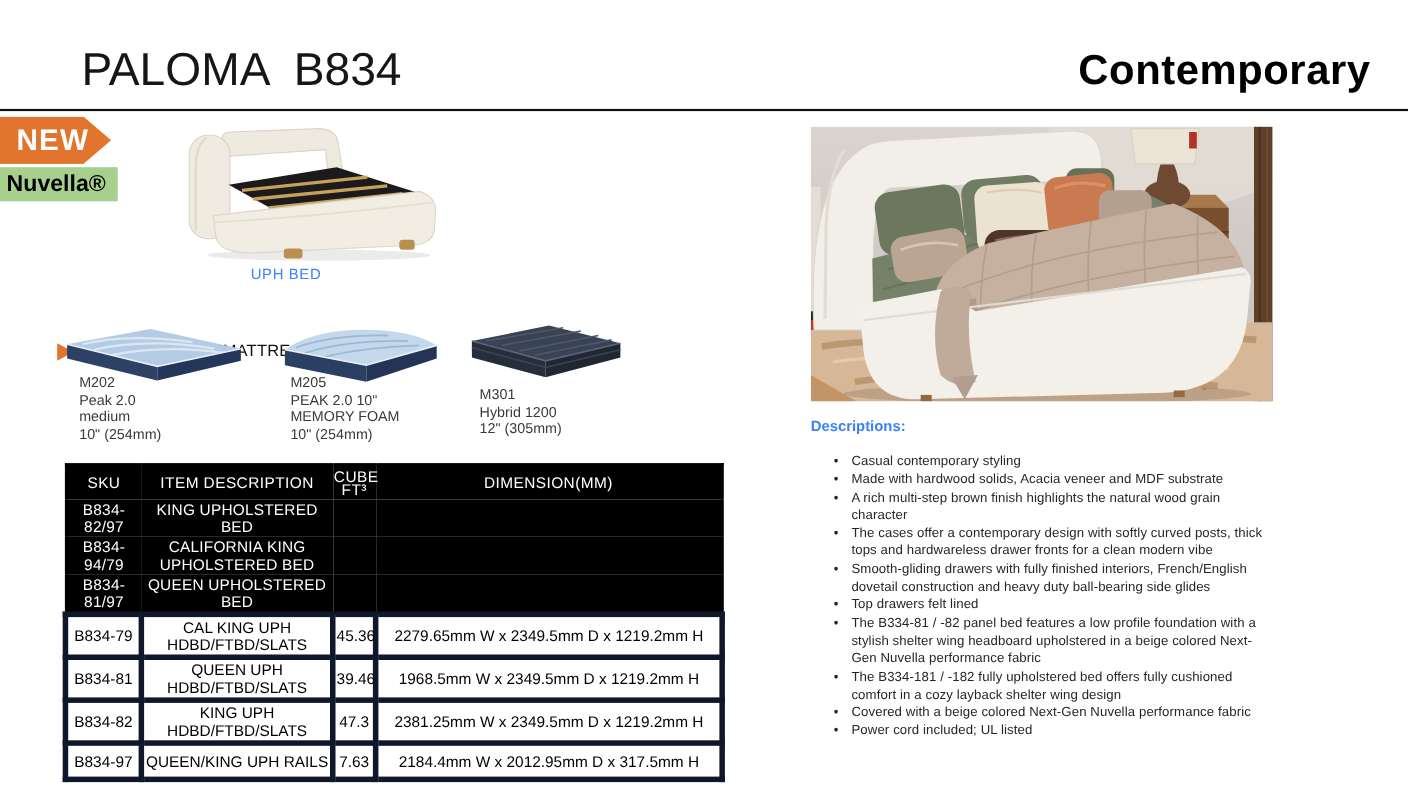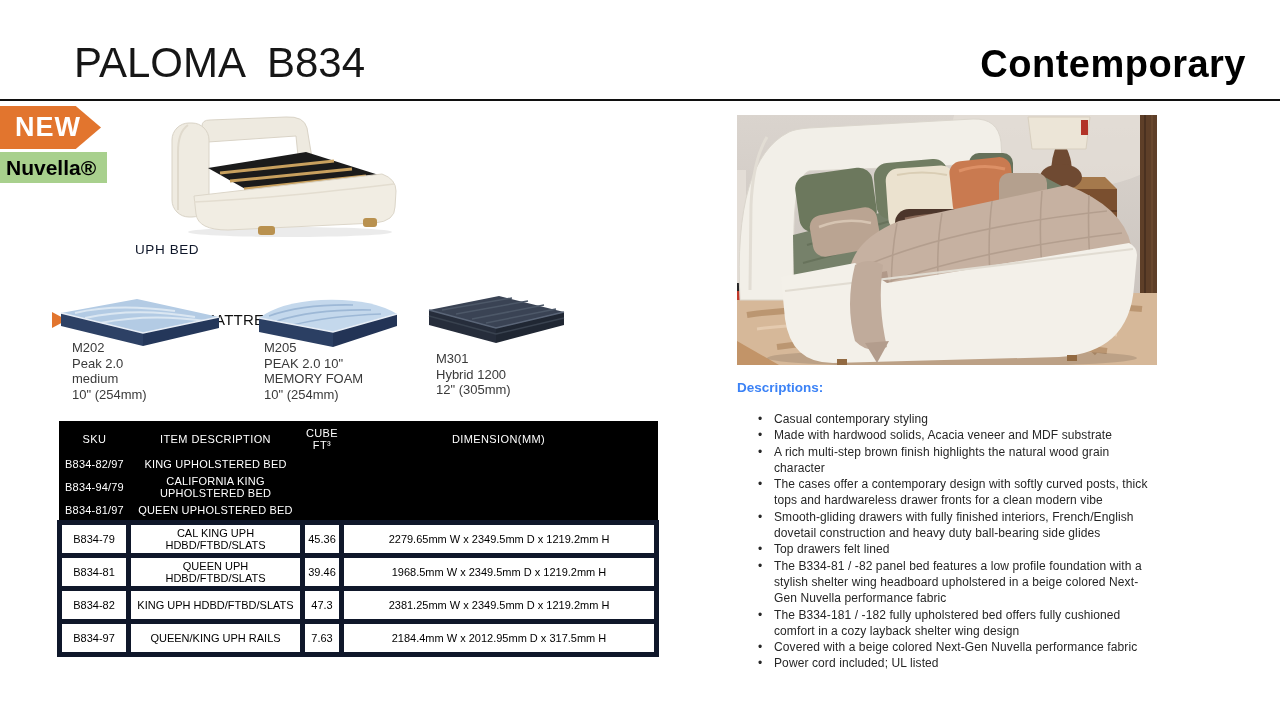--- a/index.html
+++ b/index.html
@@ -22,38 +22,38 @@
     color:#fff;font-weight:700;font-size:27px;letter-spacing:1px;
   }
   .nuvella-badge{
     left:0;top:152px;width:107px;height:31px;background:#A8D08D;
     display:flex;align-items:center;padding-left:6px;box-sizing:border-box;
     color:#000;font-weight:700;font-size:21px;
   }
 
   
   .hero-img{left:158px;top:112px;width:252px;height:126px;}
-  .hero-caption{left:135px;top:242px;width:250px;text-align:left;font-size:13.5px;letter-spacing:0.6px;color:#0f172a;}
+  .hero-caption{left:135px;top:242px;width:250px;text-align:center;font-size:13.5px;letter-spacing:0.6px;color:#3b82f6;}
 
   
   .rec-heading{left:52px;top:279px;display:flex;align-items:center;gap:8px;}
   .tri-icon{width:0;height:0;border-left:15px solid #E2752E;border-top:8px solid transparent;border-bottom:8px solid transparent;}
   .rec-heading span{font-size:15px;color:#101010;letter-spacing:0.2px;margin-top:32px;}
   .mat-label{font-size:13px;line-height:15.5px;color:#3a3a3a;}
   .mat-label span{display:block;}
   .mat-label-1{left:72px;top:340px;}
   .mat-label-2{left:264px;top:340px;}
   .mat-label-3{left:436px;top:351px;}
   .mat-img-1{left:55px;top:297px;width:170px;height:52px;}
   .mat-img-2{left:253px;top:296px;width:150px;height:58px;}
   .mat-img-3{left:424px;top:292px;width:145px;height:58px;}
 
   
   .spec-table{left:57px;top:421px;}
-  table{border-collapse:collapse;width:597px;table-layout:fixed;font-size:11px;border-radius:16px;}
+  table{border-collapse:collapse;width:597px;table-layout:fixed;font-size:14px;border-radius:16px;}
   table{border:2px solid #000;}
   .hdr-row td{background:#000;color:#fff;height:29px;text-align:center;vertical-align:middle;letter-spacing:0.4px;border:none;}
   .hdr-row .stack span{display:block;line-height:12px;}
   .grp-row td{background:#000;color:#fff;height:18px;text-align:center;vertical-align:middle;border:none;letter-spacing:0.2px;}
   .dat-row td{background:#fff;color:#000;height:26px;text-align:center;vertical-align:middle;border:5px solid #0f172a;}
 
   
   .desc-panel{left:737px;top:380px;width:440px;}
   .desc-heading{font-size:13.5px;font-weight:700;color:#3b82f6;margin-bottom:4px;}
   .desc-list{margin:16px;padding:0;list-style:none;font-size:12px;line-height:16.3px;color:#262626;letter-spacing:0.1px;}

